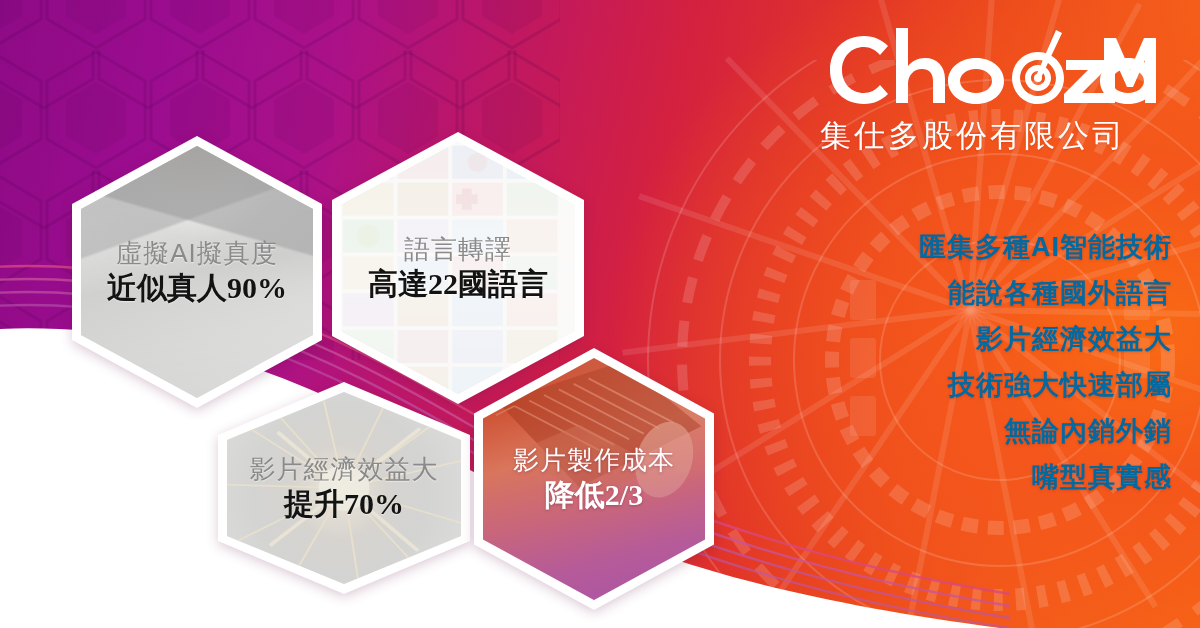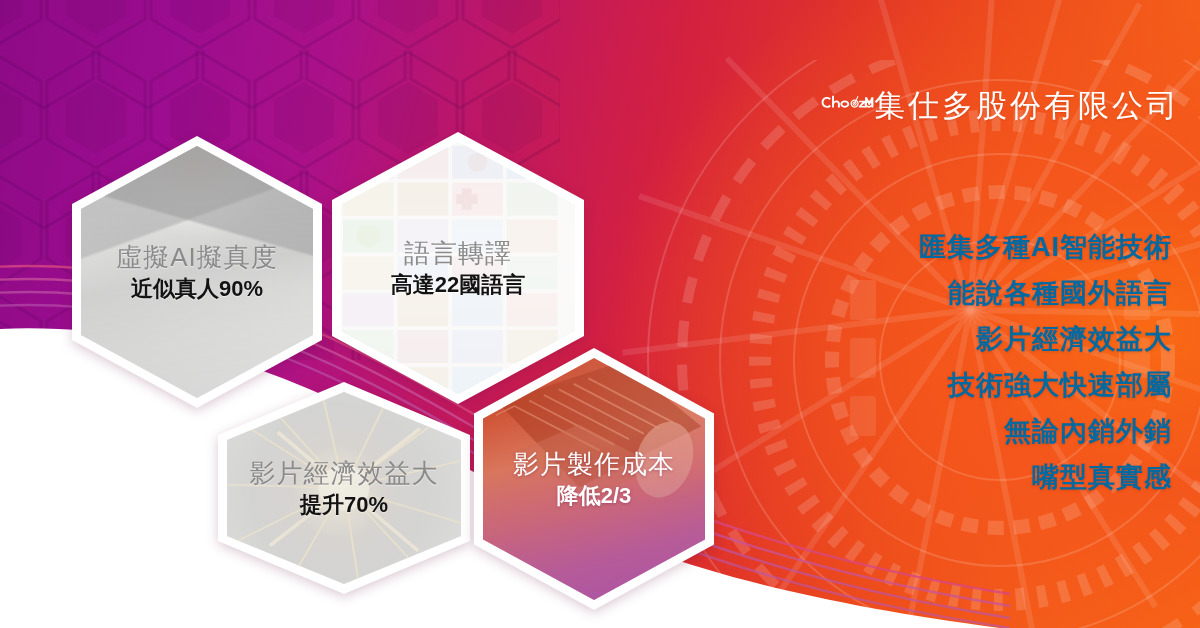--- a/index.html
+++ b/index.html
@@ -36,21 +36,21 @@
   
   .rings{position:absolute;right:-180px;top:60px;width:760px;height:620px;opacity:.55;}
   .rays{position:absolute;right:-120px;top:-40px;width:700px;height:700px;opacity:.35;}
 
   
   .swoosh{position:absolute;left:0;top:0;width:1200px;height:628px;}
 
   
   .logo-block{
     position:absolute;left:820px;top:22px;width:360px;height:160px;
-    display:flex;flex-direction:row;align-items:center;justify-content:flex-start;
+    display:flex;flex-direction:column;justify-content:flex-start;
   }
   .logo-mark{width:340px;height:92px;display:block;}
   .company-name{
     color:#ffffff;font-size:31px;line-height:1;letter-spacing:3px;
     font-weight:400;margin-top:6px;white-space:nowrap;
     text-shadow:0 1px 2px rgba(120,20,10,.18);
   }
 
   
   .feature-list{
@@ -85,22 +85,23 @@
     overflow:hidden;
     display:flex;flex-direction:column;align-items:center;justify-content:center;
   }
   .hex-photo{position:absolute;inset:0;}
   .hex-text{position:relative;z-index:3;text-align:center;width:100%;padding:0 6px;box-sizing:border-box;}
   .hex-title{
     font-size:26px;line-height:1.05;font-weight:400;letter-spacing:1px;
     margin-bottom:5px;white-space:nowrap;
   }
   .hex-value{
-    font-size:22px;line-height:1.05;font-weight:700;letter-spacing:0px;
+    font-size:30px;line-height:1.05;font-weight:700;letter-spacing:0px;
     white-space:nowrap;
+    font-family:Liberation Serif, serif;
   }
   .dark .hex-title{color:#8a8a8a;text-shadow:0 1px 1px rgba(255,255,255,.55);}
   .dark .hex-value{color:#131313;text-shadow:0 1px 1px rgba(255,255,255,.5);}
   .light .hex-title{color:#fdfdfd;text-shadow:0 1px 3px rgba(110,30,70,.4);}
   .light .hex-value{color:#ffffff;text-shadow:0 1px 3px rgba(110,30,70,.4);}
 
   
   #hex-1{left:72px;top:136px;width:250px;height:272px;}
   #hex-2{left:332px;top:132px;width:252px;height:272px;}
   #hex-3{left:218px;top:382px;width:252px;height:212px;}

